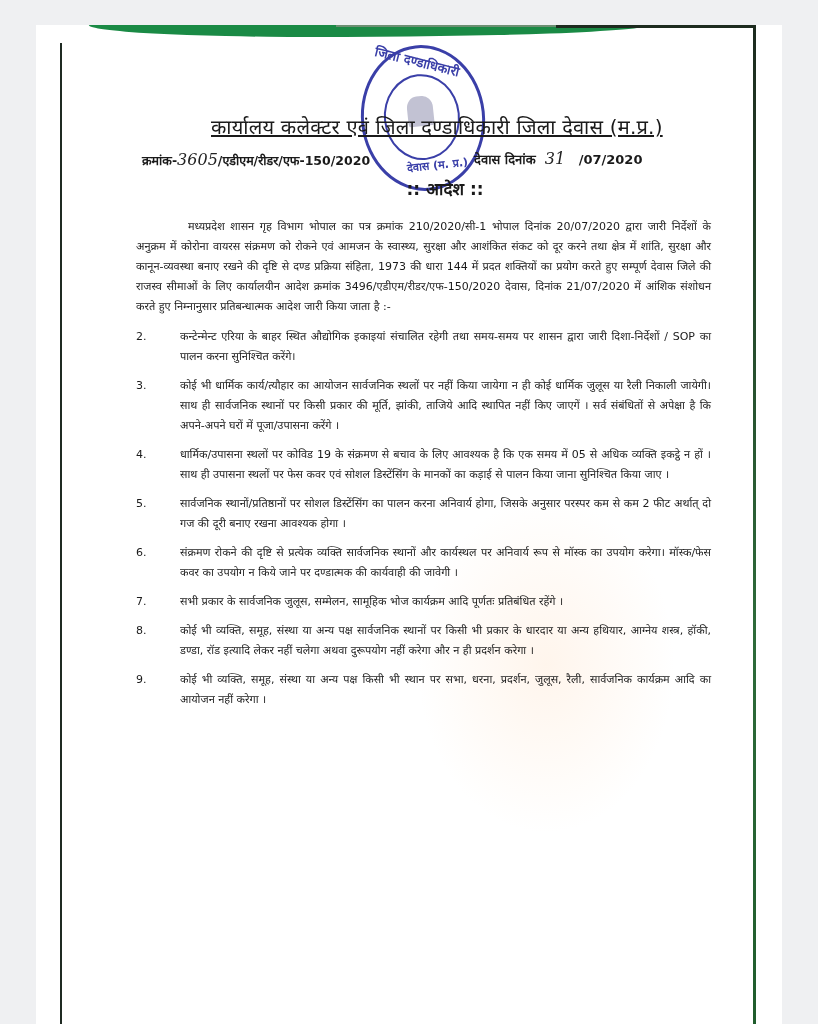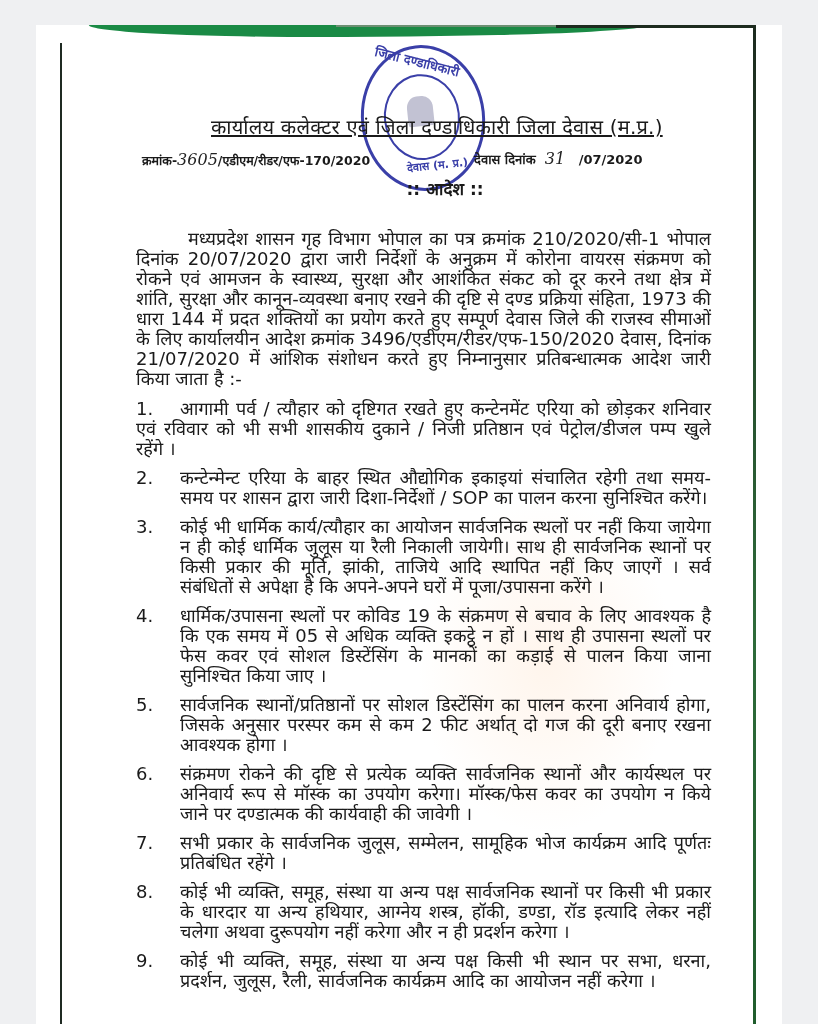--- a/index.html
+++ b/index.html
@@ -68,21 +68,21 @@
   .hand { font-family: "DejaVu Serif", serif; font-style: italic; font-weight: normal; font-size: 16px; color: #222; }
   .date-line {
     position: absolute; left: 438px; top: 124px; font-size: 13px; font-weight: bold; white-space: nowrap;
   }
   .order-heading {
     position: absolute; left: 0; width: 818px; top: 152px; text-align: center;
     font-size: 17px; font-weight: bold;
   }
   .body-text {
     position: absolute; left: 100px; top: 192px; width: 575px;
-    font-size: 18px; line-height: 20px; text-align: justify; margin-top: 12px;
+    font-size: 11px; line-height: 20px; text-align: justify;
   }
   .intro { text-indent: 52px; margin: 0 0 10px 0; }
   .item { display: flex; margin: 0 0 9px 0; }
   .item .num { width: 44px; flex: none; }
   .item .txt { flex: 1; text-align: justify; }
   .item.wrap-left { display: block; }
   .item.wrap-left .num { display: inline-block; width: 44px; }
   .orange-tint {
     position: absolute; left: 380px; top: 470px; width: 260px; height: 340px;
     background: radial-gradient(ellipse at center, rgba(255,200,150,.18), rgba(255,255,255,0) 70%);
@@ -102,37 +102,34 @@
   <div class="stamp">
     <div class="stamp-text-top">जिला दण्डाधिकारी</div>
     <div class="stamp-inner"></div>
     <div class="stamp-emblem"></div>
     <div class="stamp-text-bottom">देवास (म. प्र.)</div>
   </div>
 
   <div class="title">कार्यालय कलेक्टर एवं जिला दण्डाधिकारी जिला देवास (म.प्र.)</div>
 
   <div class="ref-line">
-    <span>क्रमांक-</span><span class="hand">3605</span><span>/एडीएम/रीडर/एफ-170/2020</span>
+    <span>क्रमांक-</span><span class="hand">3605</span><span>/एडीएम/रीडर/एफ-150/2020</span>
   </div>
 
   <div class="date-line">
     <span>देवास दिनांक</span>
     &nbsp;<span class="hand">31</span>&nbsp;&nbsp;
     <span>/07/2020</span>
   </div>
 
   <div class="order-heading">:: आदेश ::</div>
 
   <div class="body-text">
     <p class="intro">मध्यप्रदेश शासन गृह विभाग भोपाल का पत्र क्रमांक 210/2020/सी-1 भोपाल दिनांक 20/07/2020 द्वारा जारी निर्देशों के अनुक्रम में कोरोना वायरस संक्रमण को रोकने एवं आमजन के स्वास्थ्य, सुरक्षा और आशंकित संकट को दूर करने तथा क्षेत्र में शांति, सुरक्षा और कानून-व्यवस्था बनाए रखने की दृष्टि से दण्ड प्रक्रिया संहिता, 1973 की धारा 144 में प्रदत शक्तियों का प्रयोग करते हुए सम्पूर्ण देवास जिले की राजस्व सीमाओं के लिए कार्यालयीन आदेश क्रमांक 3496/एडीएम/रीडर/एफ-150/2020 देवास, दिनांक 21/07/2020 में आंशिक संशोधन करते हुए निम्नानुसार प्रतिबन्धात्मक आदेश जारी किया जाता है :-</p>
 
-    <div class="item wrap-left">
-      <span class="num">1.</span><span>आगामी पर्व / त्यौहार को दृष्टिगत रखते हुए कन्टेनमेंट एरिया को छोड़कर शनिवार एवं रविवार को भी सभी शासकीय दुकाने / निजी प्रतिष्ठान एवं पेट्रोल/डीजल पम्प खुले रहेंगे ।</span>
-    </div>
     <div class="item">
       <span class="num">2.</span>
       <span class="txt">कन्टेन्मेन्ट एरिया के बाहर स्थित औद्योगिक इकाइयां संचालित रहेगी तथा समय-समय पर शासन द्वारा जारी दिशा-निर्देशों / SOP का पालन करना सुनिश्चित करेंगे।</span>
     </div>
     <div class="item">
       <span class="num">3.</span>
       <span class="txt">कोई भी धार्मिक कार्य/त्यौहार का आयोजन सार्वजनिक स्थलों पर नहीं किया जायेगा न ही कोई धार्मिक जुलूस या रैली निकाली जायेगी। साथ ही सार्वजनिक स्थानों पर किसी प्रकार की मूर्ति, झांकी, ताजिये आदि स्थापित नहीं किए जाएगें । सर्व संबंधितों से अपेक्षा है कि अपने-अपने घरों में पूजा/उपासना करेंगे ।</span>
     </div>
     <div class="item">
       <span class="num">4.</span>

